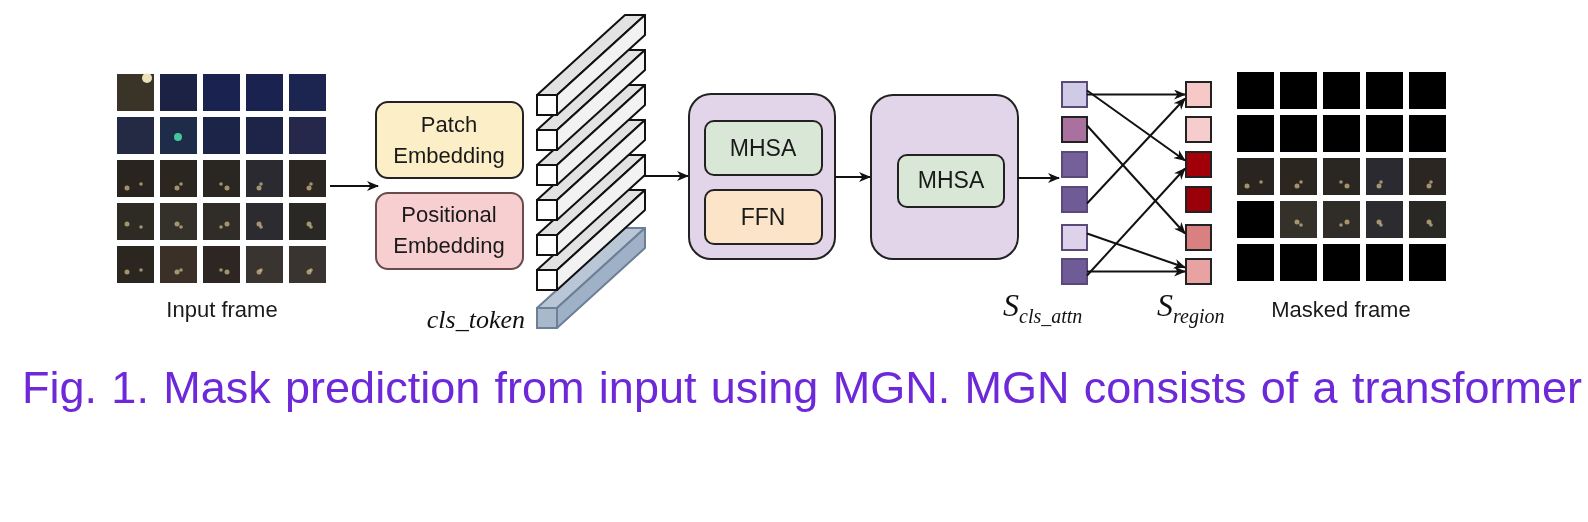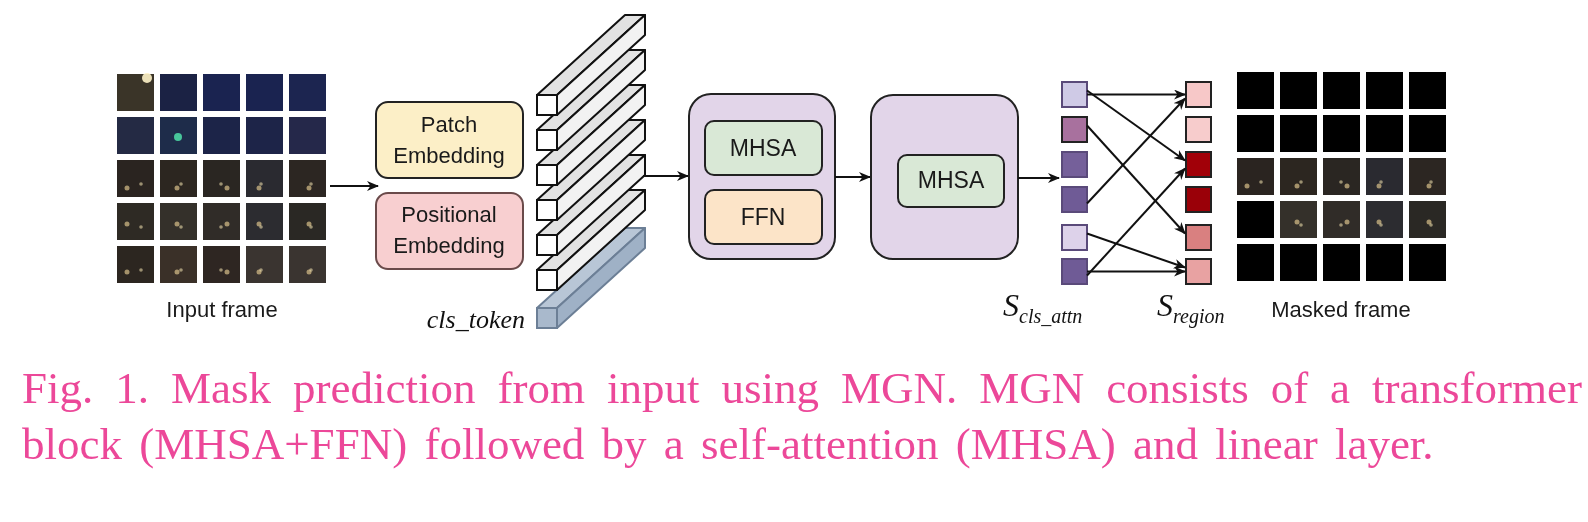--- a/index.html
+++ b/index.html
@@ -2,22 +2,22 @@
 <html><head>
 <meta charset="utf-8">
 <style>
   html, body { margin: 0; padding: 0; background: #ffffff; }
   body { width: 1588px; height: 522px; position: relative; overflow: hidden; }
   #fig { position: absolute; left: 0; top: 0; }
   .sans { font-family: "Liberation Sans", "DejaVu Sans", sans-serif; fill: #1a1a1a; }
   .serif { font-family: "Liberation Serif", "DejaVu Serif", serif; }
   .caption {
     position: absolute; left: 22px; top: 360px; width: 1560px;
-    font-family: Liberation Serif, serif;
-    font-size: 45px; line-height: 56px; color: #ec4899;
+    font-family: Liberation Sans, sans-serif;
+    font-size: 45px; line-height: 56px; color: #6d28d9;
     text-align: justify; text-align-last: justify;
   }
   .caption .line { display: block; text-align: justify; text-align-last: justify; white-space: nowrap; word-spacing: 0px; }
   .caption .line2 { text-align-last: left; word-spacing: 6px; }
 </style>
 </head>
 <body>
 
 <svg id="fig" width="1588" height="350" viewBox="0 0 1588 350" xmlns="http://www.w3.org/2000/svg">
   <defs>
@@ -334,14 +334,13 @@
       </g>
       <g>
         <rect x="1409" y="244" width="37" height="37" fill="#000000"></rect>
       </g>
     </g>
   <text x="1341" y="317" text-anchor="middle" font-size="22" class="sans">Masked frame</text>
 </svg>
 
 <div class="caption">
   <span class="line">Fig. 1.  Mask prediction from input using MGN. MGN consists of a transformer</span>
-  <span class="line line2">block (MHSA+FFN) followed by a self-attention (MHSA) and linear layer.</span>
 </div>
 
 </body></html>

